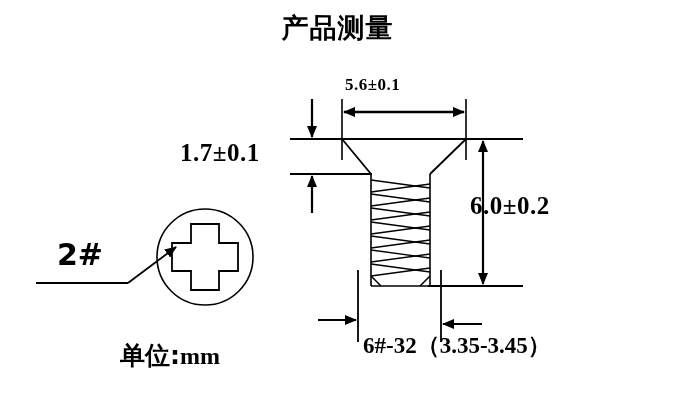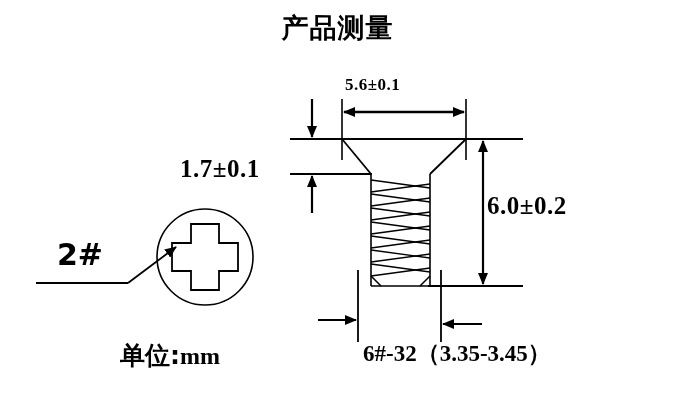--- a/index.html
+++ b/index.html
@@ -40,27 +40,27 @@
   }
   #dim-top-text {
     left: 345px;
     top: 76px;
     font-size: 17px;
     font-weight: 700;
     letter-spacing: 0.5px;
   }
   #dim-left-text {
     left: 180px;
-    top: 156px;
+    top: 140px;
     font-size: 25px;
     font-weight: 700;
     letter-spacing: 0.5px;
   }
   #dim-right-text {
-    left: 487px;
+    left: 470px;
     top: 193px;
     font-size: 25px;
     font-weight: 700;
     letter-spacing: 0.5px;
   }
   #driver-size-text {
     left: 57px;
     top: 240px;
     font-size: 30px;
     font-weight: 700;
@@ -72,21 +72,21 @@
     font-size: 25px;
     font-weight: 700;
     font-family: "DejaVu Sans", "Liberation Sans", sans-serif;
   }
   #unit-text .unit-val {
     font-size: 24px;
     font-family: "Liberation Serif", "DejaVu Serif", serif;
   }
   #thread-spec-text {
     left: 363px;
-    top: 342px;
+    top: 334px;
     font-size: 23px;
     font-weight: 700;
     letter-spacing: 0px;
   }
 </style>
 </head>
 <body>
 
 <div id="stage">
 

